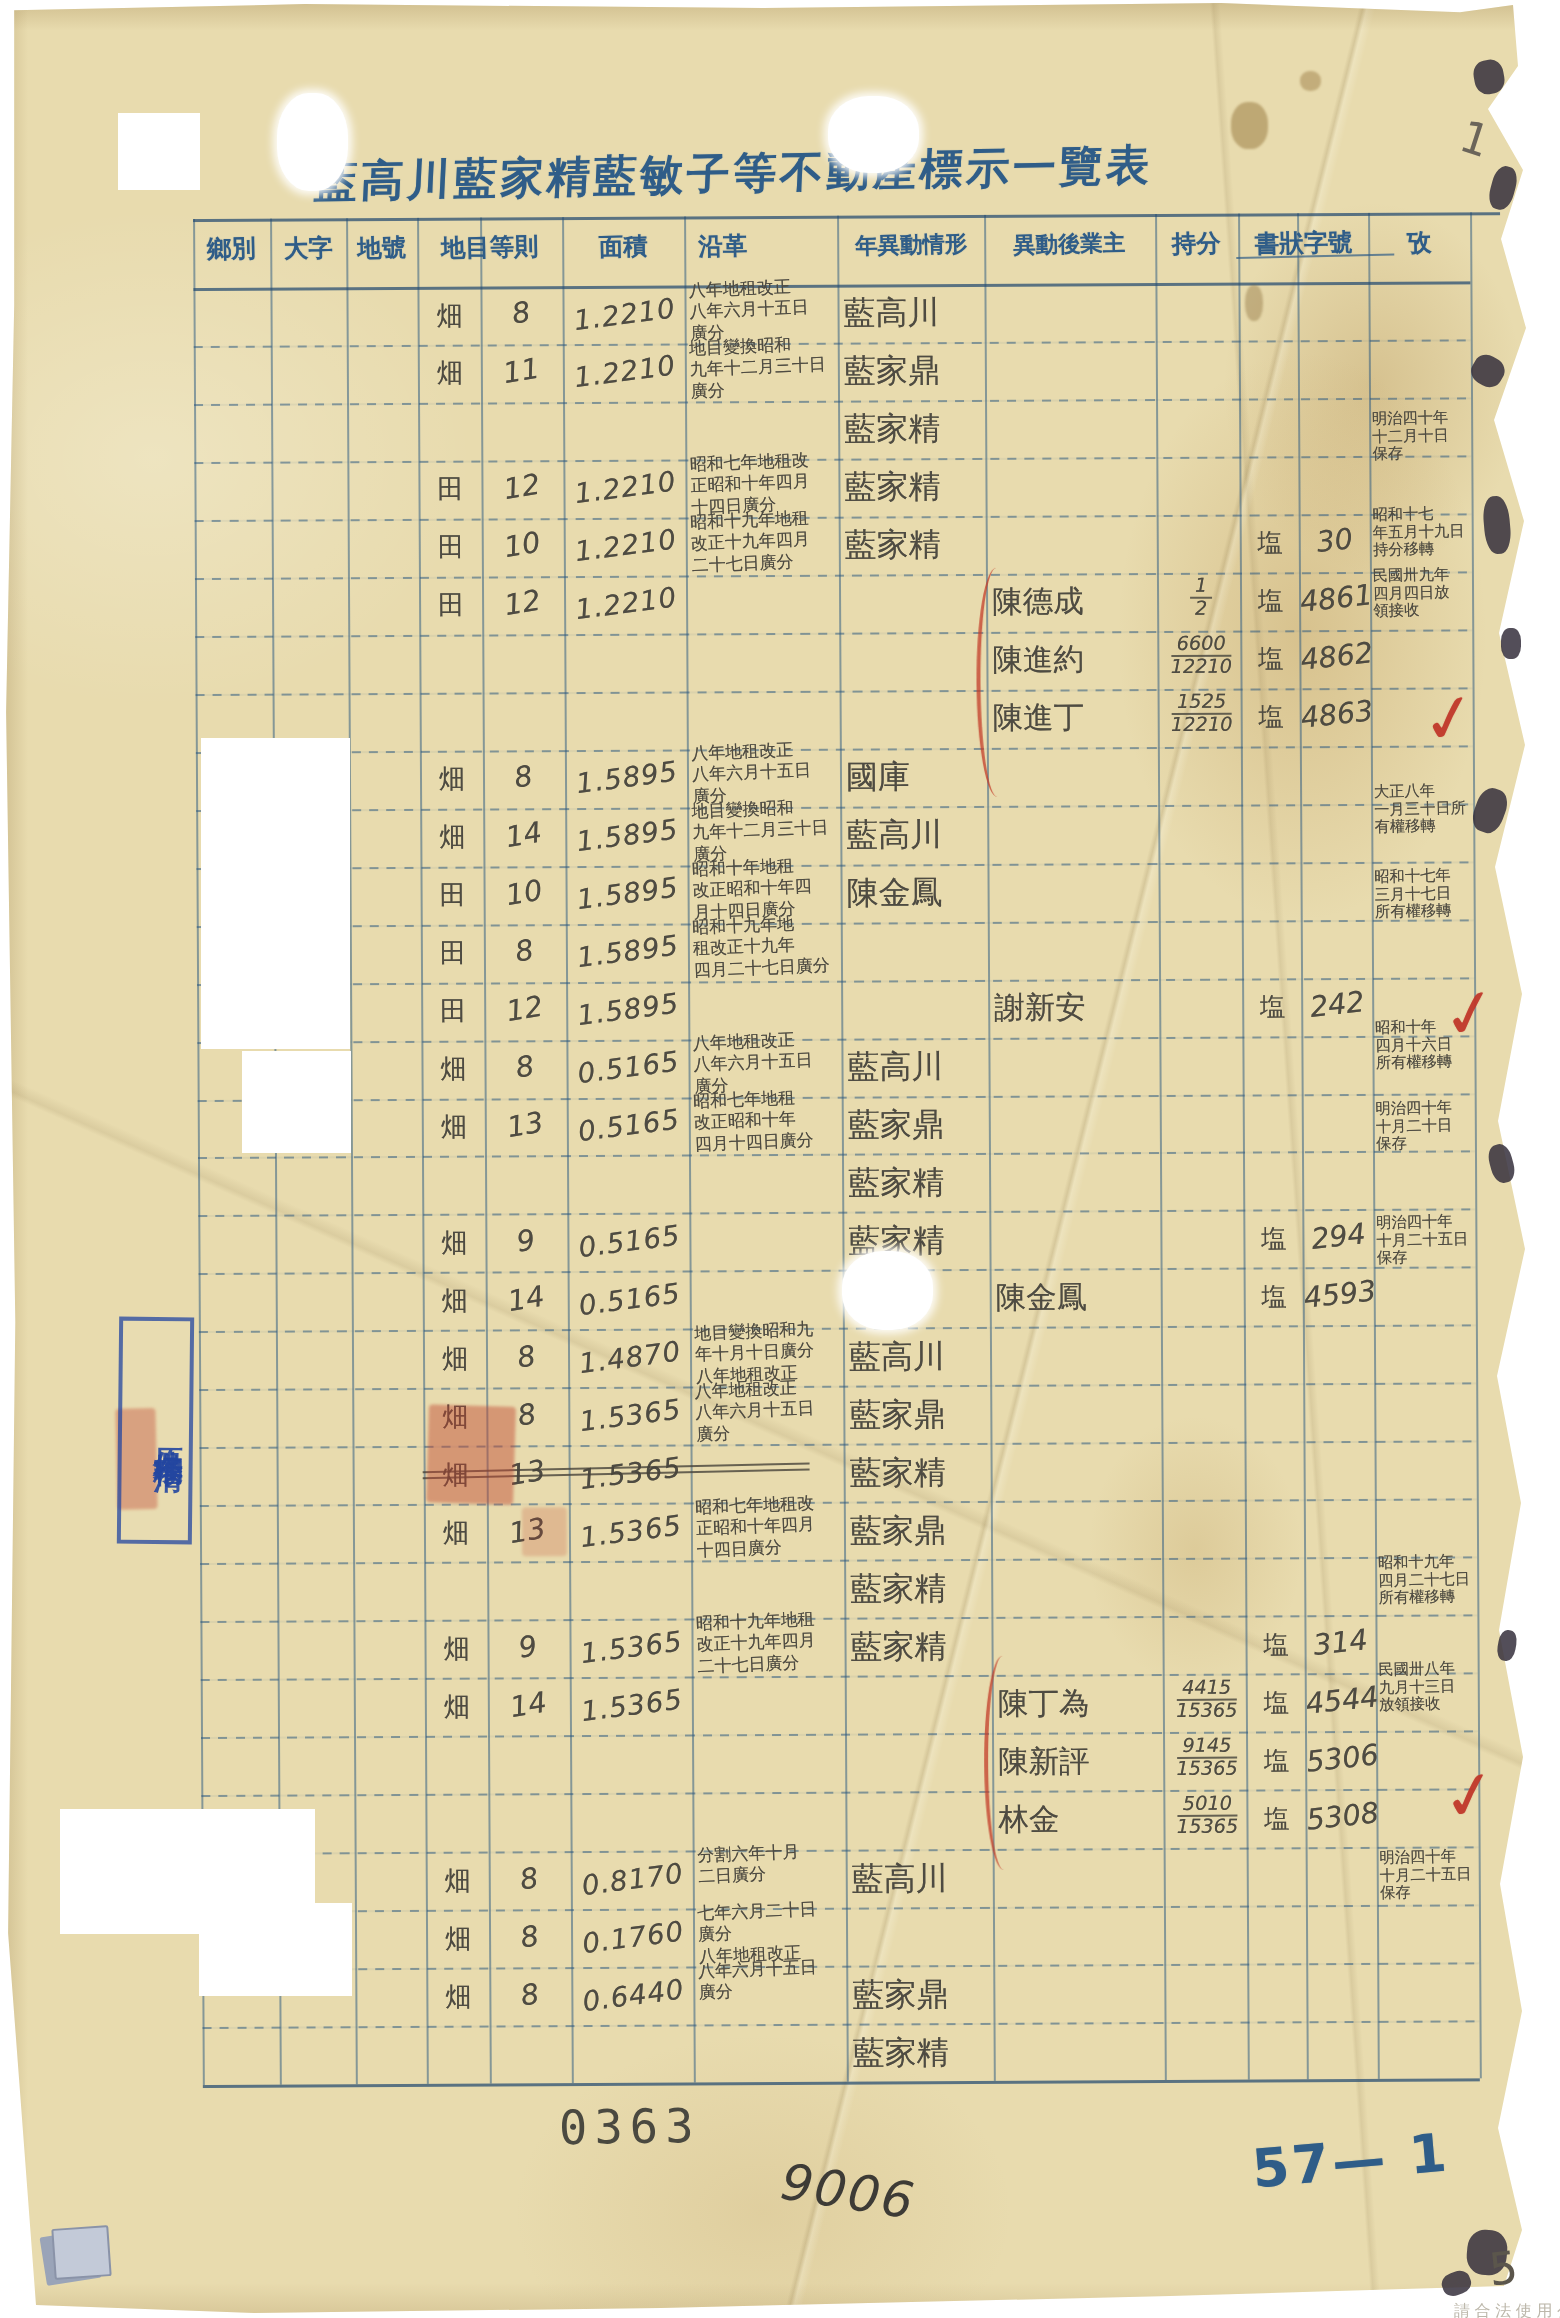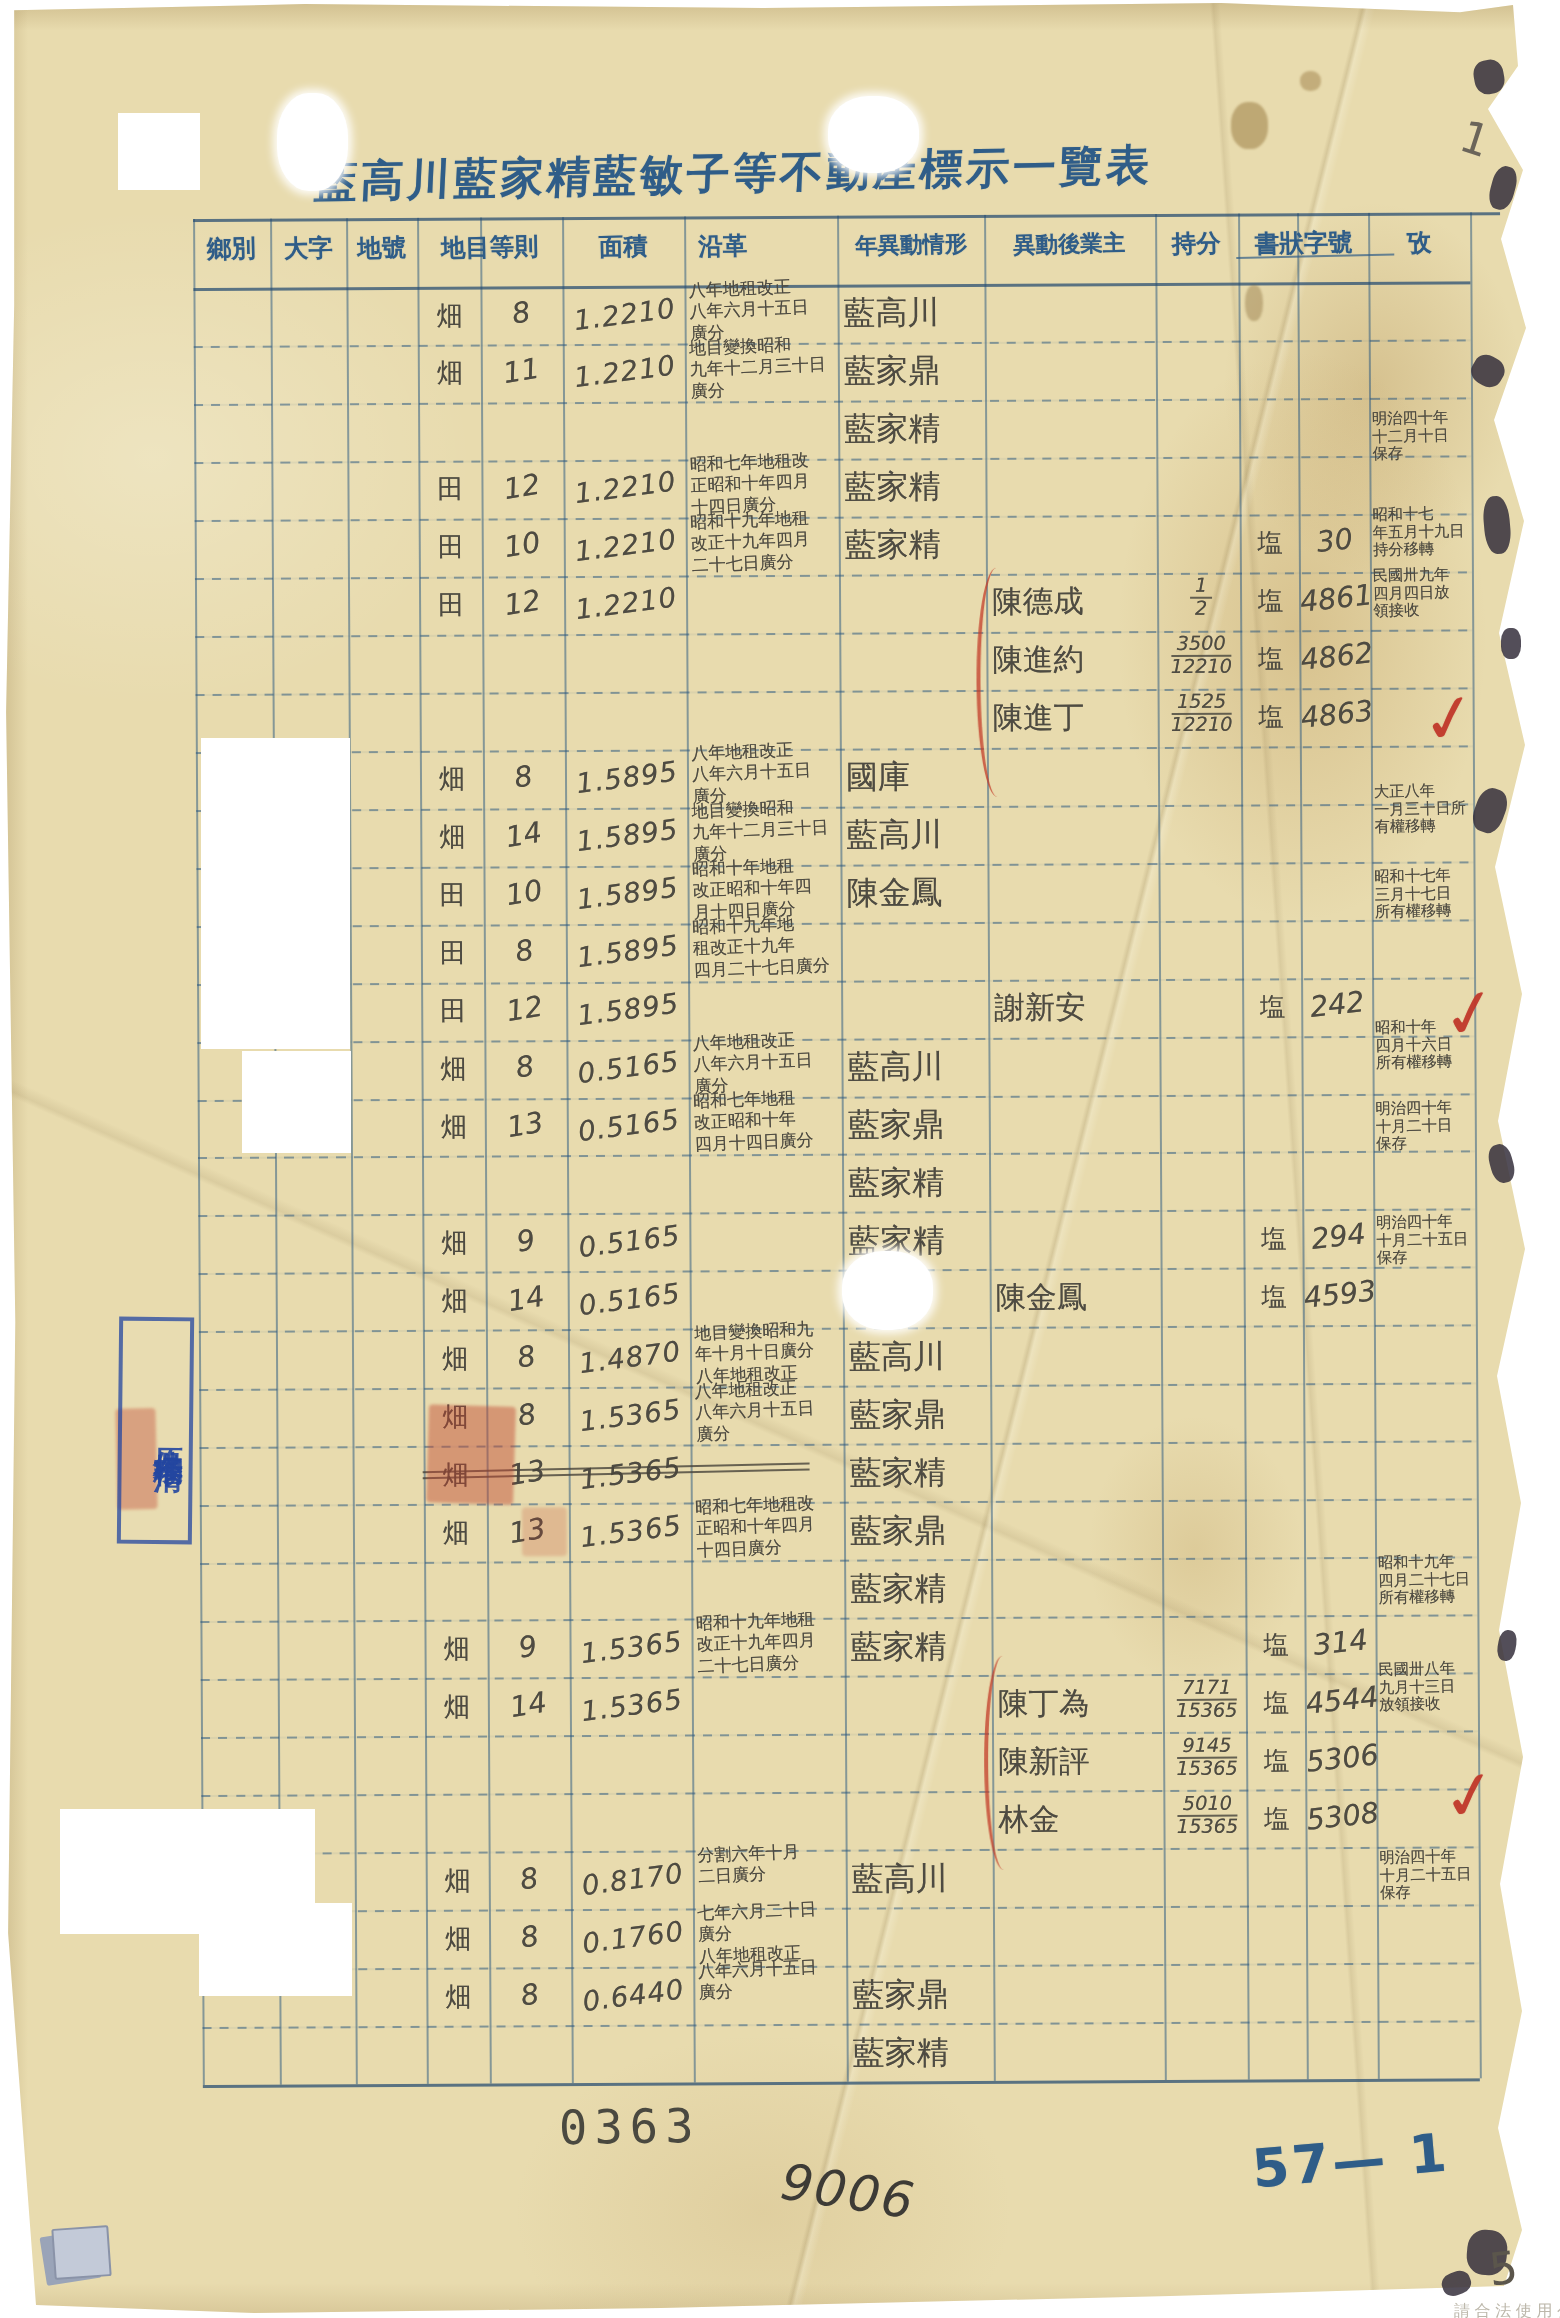--- a/index.html
+++ b/index.html
@@ -186,21 +186,21 @@
       <div class="cell ink ziChar" style="left: 1247px; top: 529px; width: 53px;">塩</div>
       <div class="cell ink certNum" style="left: 1303px; top: 527px; width: 70px;">30</div>
       <div class="cell ink landtype" style="left: 426px; top: 586px; width: 56px;">田</div>
       <div class="cell ink gradeNum" style="left: 487px; top: 585px; width: 77px;">12</div>
       <div class="cell ink areaNum" style="left: 571px; top: 586px; width: 116px;">1.2210</div>
       <div class="buyerRow ink" style="left: 995px; top: 583px; width: 161px;">陳德成</div>
       <div class="fraction ink" style="left: 1166px; top: 578px; width: 76px;"><span class="num">1</span><span class="den">2</span></div>
       <div class="cell ink ziChar" style="left: 1247px; top: 587px; width: 53px;">塩</div>
       <div class="cell ink certNum" style="left: 1303px; top: 585px; width: 70px;">4861</div>
       <div class="buyerRow ink" style="left: 995px; top: 641px; width: 161px;">陳進約</div>
-      <div class="fraction ink" style="left: 1166px; top: 636px; width: 76px;"><span class="num">3500</span><span class="den">12210</span></div>
+      <div class="fraction ink" style="left: 1166px; top: 636px; width: 76px;"><span class="num">6600</span><span class="den">12210</span></div>
       <div class="cell ink ziChar" style="left: 1247px; top: 645px; width: 53px;">塩</div>
       <div class="cell ink certNum" style="left: 1303px; top: 643px; width: 70px;">4862</div>
       <div class="buyerRow ink" style="left: 995px; top: 699px; width: 161px;">陳進丁</div>
       <div class="fraction ink" style="left: 1166px; top: 694px; width: 76px;"><span class="num">1525</span><span class="den">12210</span></div>
       <div class="cell ink ziChar" style="left: 1247px; top: 703px; width: 53px;">塩</div>
       <div class="cell ink certNum" style="left: 1303px; top: 701px; width: 70px;">4863</div>
       <div class="cell ink landtype" style="left: 426px; top: 760px; width: 56px;">畑</div>
       <div class="cell ink gradeNum" style="left: 487px; top: 759px; width: 77px;">8</div>
       <div class="cell ink areaNum" style="left: 571px; top: 760px; width: 116px;">1.5895</div>
       <div class="note ink" style="left: 694px; top: 740px; width: 153px;">八年地租改正
@@ -294,21 +294,21 @@
       <div class="note ink" style="left: 694px; top: 1610px; width: 153px;">昭和十九年地租
 改正十九年四月
 二十七日廣分</div>
       <div class="nameRow ink" style="left: 848px; top: 1626px; width: 136px;">藍家精</div>
       <div class="cell ink ziChar" style="left: 1247px; top: 1631px; width: 53px;">塩</div>
       <div class="cell ink certNum" style="left: 1303px; top: 1629px; width: 70px;">314</div>
       <div class="cell ink landtype" style="left: 426px; top: 1688px; width: 56px;">畑</div>
       <div class="cell ink gradeNum" style="left: 487px; top: 1687px; width: 77px;">14</div>
       <div class="cell ink areaNum" style="left: 571px; top: 1688px; width: 116px;">1.5365</div>
       <div class="buyerRow ink" style="left: 995px; top: 1685px; width: 161px;">陳丁為</div>
-      <div class="fraction ink" style="left: 1166px; top: 1680px; width: 76px;"><span class="num">7171</span><span class="den">15365</span></div>
+      <div class="fraction ink" style="left: 1166px; top: 1680px; width: 76px;"><span class="num">4415</span><span class="den">15365</span></div>
       <div class="cell ink ziChar" style="left: 1247px; top: 1689px; width: 53px;">塩</div>
       <div class="cell ink certNum" style="left: 1303px; top: 1687px; width: 70px;">4544</div>
       <div class="buyerRow ink" style="left: 995px; top: 1743px; width: 161px;">陳新評</div>
       <div class="fraction ink" style="left: 1166px; top: 1738px; width: 76px;"><span class="num">9145</span><span class="den">15365</span></div>
       <div class="cell ink ziChar" style="left: 1247px; top: 1747px; width: 53px;">塩</div>
       <div class="cell ink certNum" style="left: 1303px; top: 1745px; width: 70px;">5306</div>
       <div class="buyerRow ink" style="left: 995px; top: 1801px; width: 161px;">林金</div>
       <div class="fraction ink" style="left: 1166px; top: 1796px; width: 76px;"><span class="num">5010</span><span class="den">15365</span></div>
       <div class="cell ink ziChar" style="left: 1247px; top: 1805px; width: 53px;">塩</div>
       <div class="cell ink certNum" style="left: 1303px; top: 1803px; width: 70px;">5308</div>

